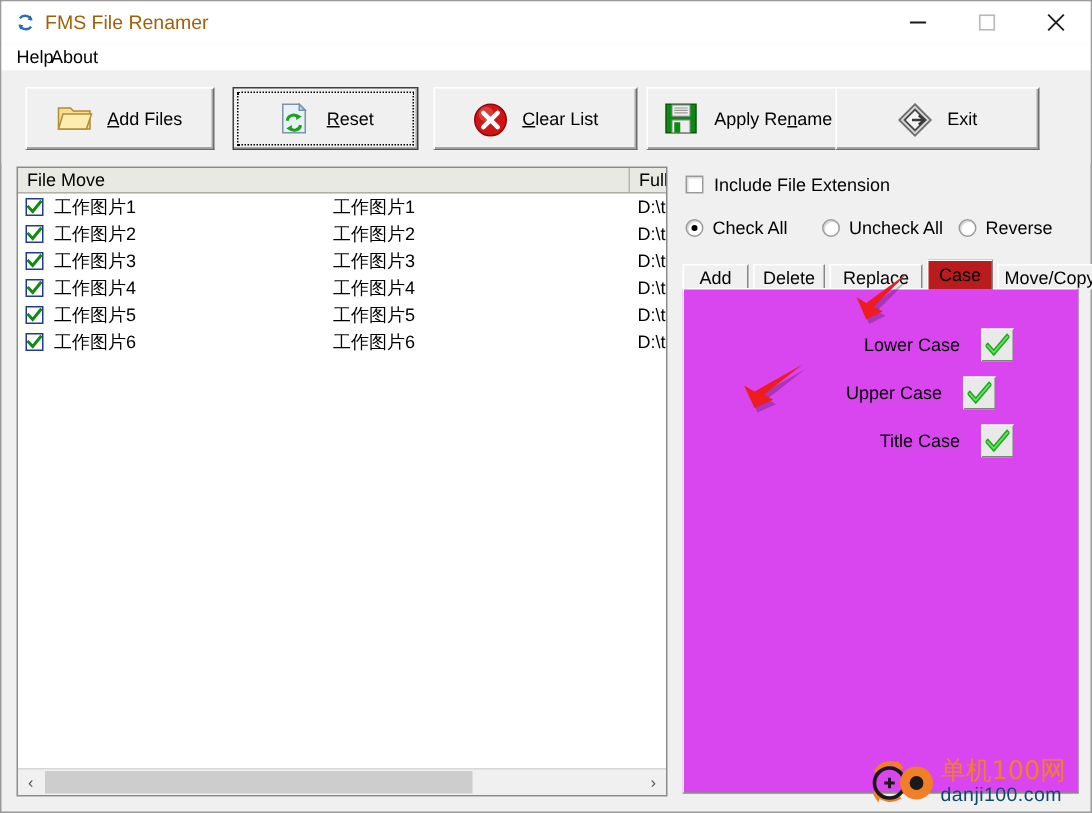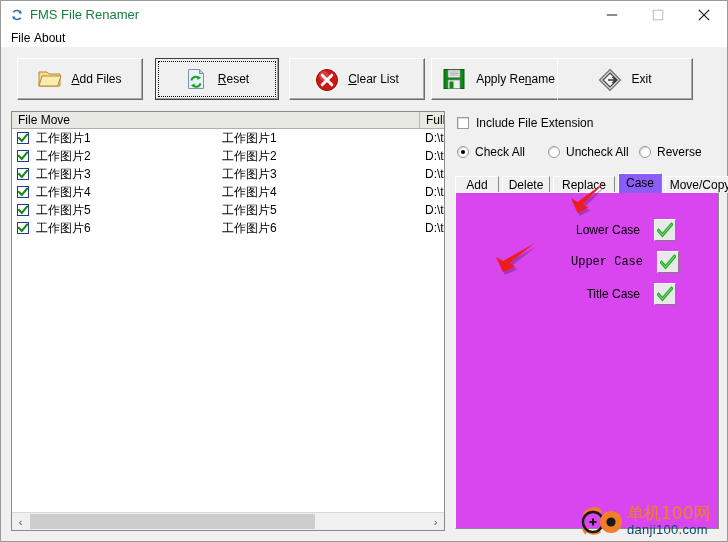--- a/index.html
+++ b/index.html
@@ -7,21 +7,21 @@
     width:728px;height:542px;overflow:hidden;
     font-family:"Liberation Sans", sans-serif;
     font-size:12px;color:#000;background:#f0f0f0;
     -webkit-font-smoothing:none;
   }
   .app{position:relative;width:728px;height:542px;background:#f0f0f0;box-sizing:border-box;border:1px solid #9a9a9a;}
 
   
   .titlebar{position:absolute;left:0;top:0;width:726px;height:28px;background:#ffffff;}
   .title-ico{position:absolute;left:9px;top:7px;width:14px;height:14px;}
-  .title-text{position:absolute;left:29px;top:5px;font-size:13px;color:#15803d;line-height:18px;white-space:nowrap;}
+  .title-text{position:absolute;left:29px;top:5px;font-size:13px;color:#a16207;line-height:18px;white-space:nowrap;}
   .wbtn{position:absolute;top:0;width:46px;height:28px;cursor:default;}
   .wbtn svg{position:absolute;left:50%;top:50%;transform:translate(-50%,-50%);}
   .wb-min{right:92px;}
   .wb-max{right:46px;}
   .wb-close{right:0px;}
 
   
   .menubar{position:absolute;left:0;top:28px;width:726px;height:18px;background:#ffffff;}
   .menu-item{position:absolute;top:1px;font-size:12px;line-height:16px;padding:0 5px;cursor:default;}
   .menu-help{left:5px;}
@@ -81,36 +81,36 @@
   .rad.on::after{content:"";position:absolute;left:3px;top:3px;width:4px;height:4px;border-radius:50%;background:#000;}
   .r-check{left:4px;}
   .r-uncheck{left:95px;}
   .r-reverse{left:186px;}
 
   
   .tabstrip{position:absolute;left:2px;top:62px;width:264px;height:20px;}
   .tab{position:absolute;bottom:0;height:17px;line-height:17px;text-align:center;font-size:12px;
        background:#f0f0f0;border-top:1px solid #ffffff;border-left:1px solid #ffffff;border-right:1px solid #888;
        box-sizing:border-box;cursor:default;white-space:nowrap;}
-  .tab.active{height:20px;line-height:19px;background:#8b5cf6;border-right:1px solid #888;z-index:3;text-align:center;}
+  .tab.active{height:20px;line-height:19px;background:#b91c1c;border-right:1px solid #888;z-index:3;text-align:center;}
   .t-add{left:0;width:44px;}
   .t-del{left:47px;width:48px;}
   .t-rep{left:98px;width:62px;}
   .t-case{left:163px;width:44px;}
   .t-move{left:210px;width:70px;}
   .tabbody{position:absolute;left:2px;top:81px;width:264px;height:337px;background:#d946ef;
            border:1px solid #ffffff;border-right-color:#8a8a8a;border-bottom-color:#8a8a8a;box-sizing:border-box;}
   .caserow{position:absolute;height:22px;display:flex;align-items:center;cursor:default;}
   .caserow .cl{position:absolute;right:36px;top:0;line-height:22px;font-size:12px;white-space:nowrap;}
   .chkbtn{position:absolute;right:0;top:0;width:22px;height:22px;background:#e9e9e9;
           border-top:1px solid #ffffff;border-left:1px solid #ffffff;border-right:1px solid #808080;border-bottom:1px solid #808080;
           box-sizing:border-box;cursor:default;}
   .chkbtn svg{position:absolute;left:2px;top:2px;}
   .cr0{left:60px;width:160px;top:26px;}
-  .cr1{left:63px;width:160px;top:58px;font-family:Liberation Mono, monospace;}
+  .cr1{left:48px;width:160px;top:58px;}
   .cr2{left:60px;width:160px;top:90px;}
 
   
   .arrow{position:absolute;pointer-events:none;}
 
   
   .wm{position:absolute;left:578px;top:500px;width:148px;height:42px;pointer-events:none;}
   .wm-cn{position:absolute;left:48px;top:1px;font-size:17px;color:#f07f28;font-family:"DejaVu Sans",sans-serif;white-space:nowrap;}
   .wm-en{position:absolute;left:48px;top:21px;font-size:13px;color:#0c4a6e;letter-spacing:.3px;white-space:nowrap;}
 </style>
@@ -142,21 +142,21 @@
     </div>
     <div class="wbtn wb-close">
       <svg width="12" height="12" viewBox="0 0 12 12">
         <line x1="0.8" y1="0.8" x2="11.2" y2="11.2" stroke="#1a1a1a" stroke-width="1.2"></line>
         <line x1="11.2" y1="0.8" x2="0.8" y2="11.2" stroke="#1a1a1a" stroke-width="1.2"></line>
       </svg>
     </div>
   </div>
 
   <div class="menubar">
-    <div class="menu-item menu-help">File</div>
+    <div class="menu-item menu-help">Help</div>
     <div class="menu-item menu-about">About</div>
   </div>
 
   <div class="toolbar">
 
     <div class="tbtn tb-reset focused">
       <div class="focusring"></div>
       <div class="inner">
         <span class="ico">
           <svg width="22" height="22" viewBox="0 0 22 22">

